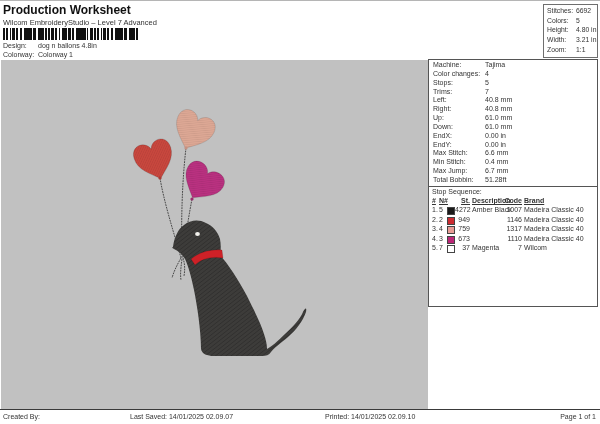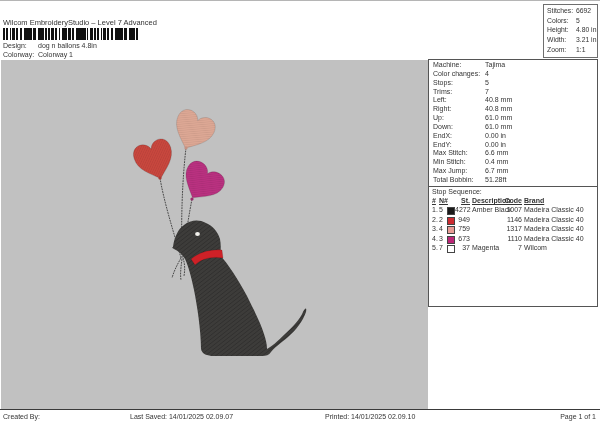--- a/index.html
+++ b/index.html
@@ -48,20 +48,21 @@
   
   .footer{position:absolute;left:0;right:0;top:408px;height:16px;border-top:1px solid #3a3a3a;font-size:7px;color:#333;}
   .footer span{position:absolute;top:3px;}
   .f-created{left:3px;} .f-saved{left:130px;} .f-printed{left:325px;} .f-page{right:4px;}
 </style>
 </head>
 <body>
 
 <div class="page">
 
+  <div class="hdr-title">Production Worksheet</div>
   <div class="hdr-sub">Wilcom EmbroideryStudio – Level 7 Advanced</div>
   <div class="barcode"></div>
   <div class="meta-label row-design">Design:</div>
   <div class="meta-value row-design">dog n ballons 4.8in</div>
   <div class="meta-label row-colorway">Colorway:</div>
   <div class="meta-value row-colorway">Colorway 1</div>
 
   <div class="stats-box">
     <div class="stats-row">
         <span class="lb">Stitches:</span>

